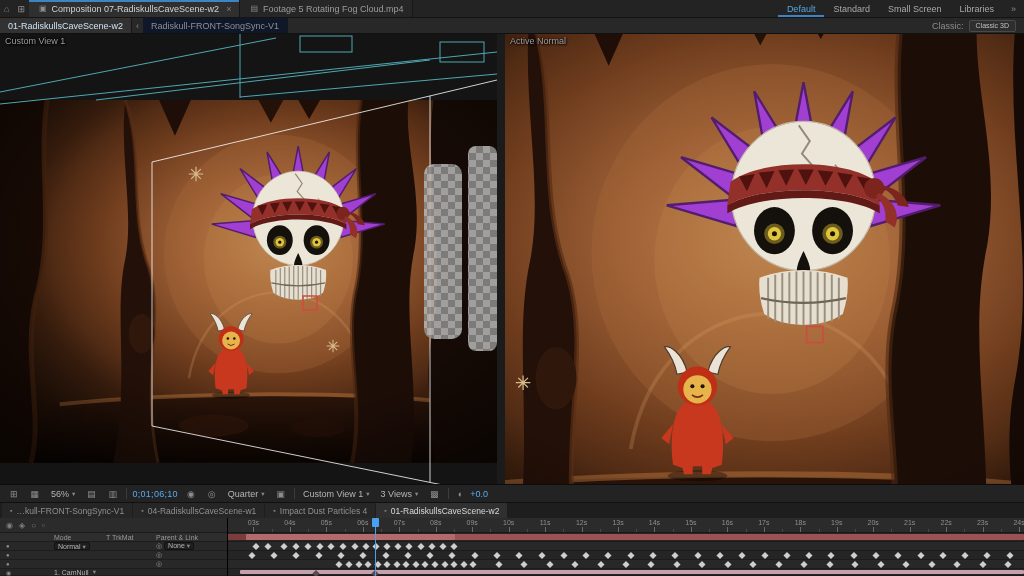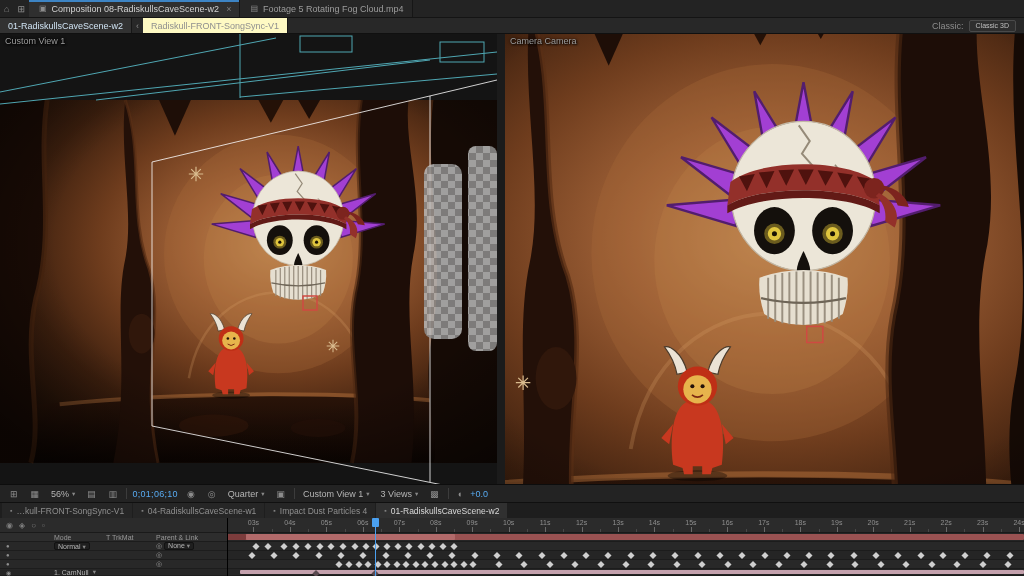--- a/index.html
+++ b/index.html
@@ -18,21 +18,21 @@
   .app-tab.active{background:#2f2f2f;color:#d2d2d2;box-shadow:inset 0 2px 0 #3d84c4;}
   .app-tab .close{color:#7d7d7d;margin-left:4px;}
   .ws-item{display:flex;align-items:center;padding:0 9px;color:#a8a8a8;}
   .ws-item.active{color:#58a6e0;box-shadow:inset 0 -2px 0 #3d84c4;}
   .ws-overflow{display:flex;align-items:center;padding:0 8px;color:#8d8d8d;}
 
   
   .compbar{height:16px;background:#282828;border-bottom:1px solid #101010;display:flex;
     justify-content:space-between;align-items:stretch;font-size:9px;}
   .comp-tabs{display:flex;align-items:stretch;}
-  .comp-tab{display:flex;align-items:center;padding:0 8px;color:#8f8f8f;background:#fef9c3;
+  .comp-tab{display:flex;align-items:center;padding:0 8px;color:#8f8f8f;background:#0f172a;
     border-right:1px solid #161616;}
   .comp-tab.active{background:#323232;color:#cfe2f2;}
   .back-arrow{display:flex;align-items:center;padding:0 4px;color:#8d8d8d;}
   .renderer{display:flex;align-items:center;gap:5px;padding:0 8px;}
   .renderer .lbl{color:#8d8d8d;}
   .renderer .chip{background:#2e2e2e;border:1px solid #4a4a4a;border-radius:2px;
     padding:0 6px;height:12px;display:inline-flex;align-items:center;color:#c0c0c0;}
 
   
   .viewports{height:450px;display:flex;background:#0e0e0e;}
@@ -100,27 +100,34 @@
 <body>
 
 <div id="app">
 
   <div class="appbar">
     <div class="appbar-left">
       <span class="icon">⌂</span>
       <span class="icon">⊞</span>
       <div class="app-tab active">
         <span class="icon tiny">▣</span>
-        <span>Composition 08-RadiskullsCaveScene-w2</span>
+        <span>Composition 07-RadiskullsCaveScene-w2</span>
         <span class="close">×</span>
       </div>
       <div class="app-tab">
         <span class="icon tiny">▤</span>
         <span>Footage 5 Rotating Fog Cloud.mp4</span>
       </div>
+    </div>
+    <div class="appbar-right">
+      <div class="ws-item active">Default</div>
+      <div class="ws-item">Standard</div>
+      <div class="ws-item">Small Screen</div>
+      <div class="ws-item">Libraries</div>
+      <div class="ws-overflow">»</div>
     </div>
   </div>
 
   <div class="compbar">
     <div class="comp-tabs">
       <div class="comp-tab active">01-RadiskullsCaveScene-w2</div>
       <div class="back-arrow">‹</div>
       <div class="comp-tab">Radiskull-FRONT-SongSync-V1</div>
     </div>
     <div class="renderer">
@@ -265,21 +272,21 @@
     <div class="vp-gap"></div>
     <div class="vp right">
       <svg width="100%" height="450" viewBox="0 0 516 450" preserveAspectRatio="xMidYMid slice">
         <rect width="516" height="450" fill="#141414"></rect>
         <g transform="scale(0.781) translate(-220,-30)">
             <use href="#sceneG"></use>
           </g>
         <rect x="300" y="292" width="16" height="16" fill="none" stroke="#cf4a42" stroke-width="1.5"></rect>
         <use href="#sparkle" transform="translate(18,348) scale(0.8)"></use>
       </svg>
-      <div class="vp-label">Camera Camera</div>
+      <div class="vp-label">Active Normal</div>
     </div>
   </div>
 
   <div class="ctrlbar">
     <span class="icon">⊞</span>
     <span class="icon">▦</span>
     <div class="dd">
       <span>56%</span>
       <span class="caret">▾</span>
     </div>

